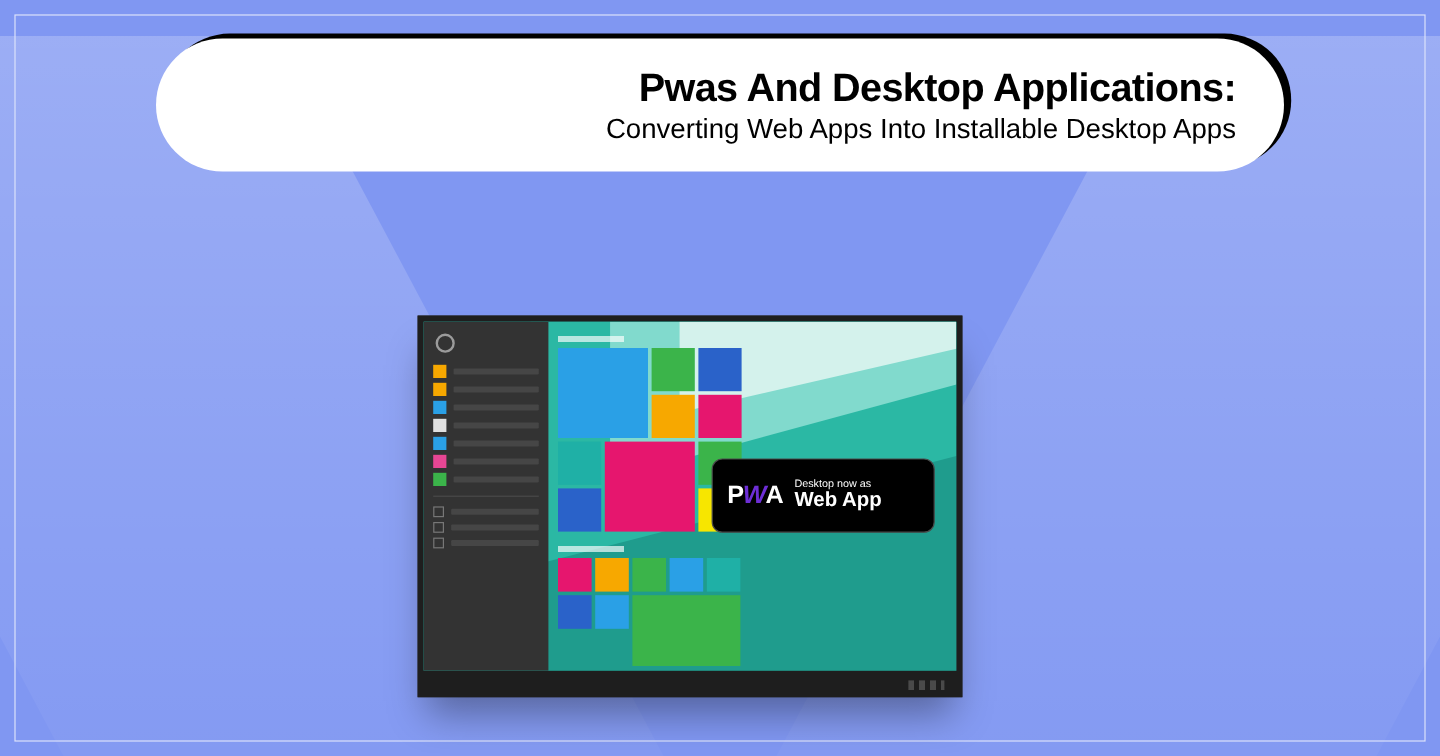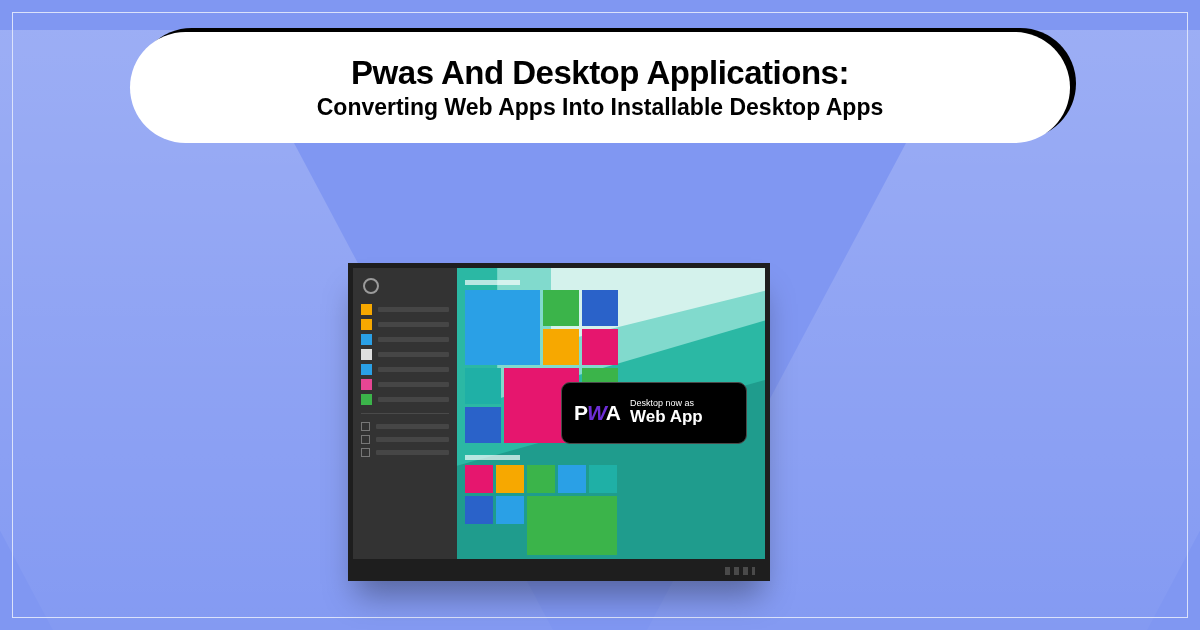--- a/index.html
+++ b/index.html
@@ -28,42 +28,42 @@
   .beam.left { left: -80px; transform: skewX(28deg); }
   .beam.right { right: -80px; transform: skewX(-28deg); }
 
   
   .header {
     position: absolute;
     top: 32px; left: 130px; right: 130px;
     background: #fff;
     border-radius: 70px;
     padding: 22px 40px;
-    text-align: center;
+    text-align: right;
     box-shadow: 6px -4px 0 #000;
   }
   .header h1 {
     font-size: 33px;
     font-weight: 700;
     color: #000;
     letter-spacing: -0.5px;
   }
   .header h2 {
     font-size: 23px;
-    font-weight: 700;
+    font-weight: 400;
     color: #000;
     margin-top: 2px;
   }
 
   
   .monitor {
     position: absolute;
     top: 263px;
     left: 348px;
-    width: 422px;
+    width: 454px;
     height: 318px;
     background: #2b2b2b;
     border: 5px solid #1e1e1e;
     border-bottom-width: 22px;
     box-shadow: 0 22px 30px -8px rgba(0,0,0,0.35);
   }
   .monitor::after {
     content: "";
     position: absolute;
     bottom: -16px; right: 10px;

